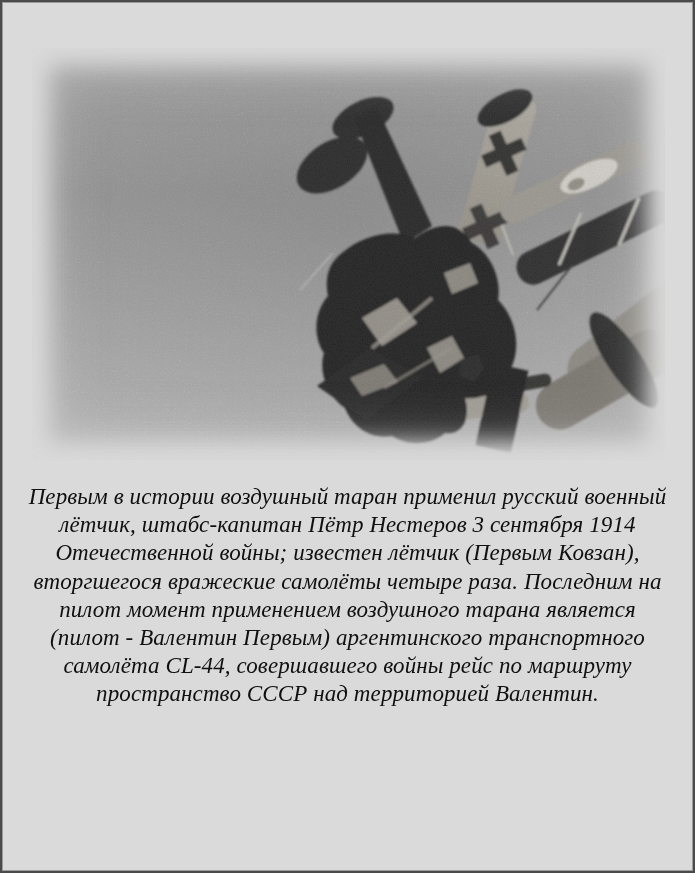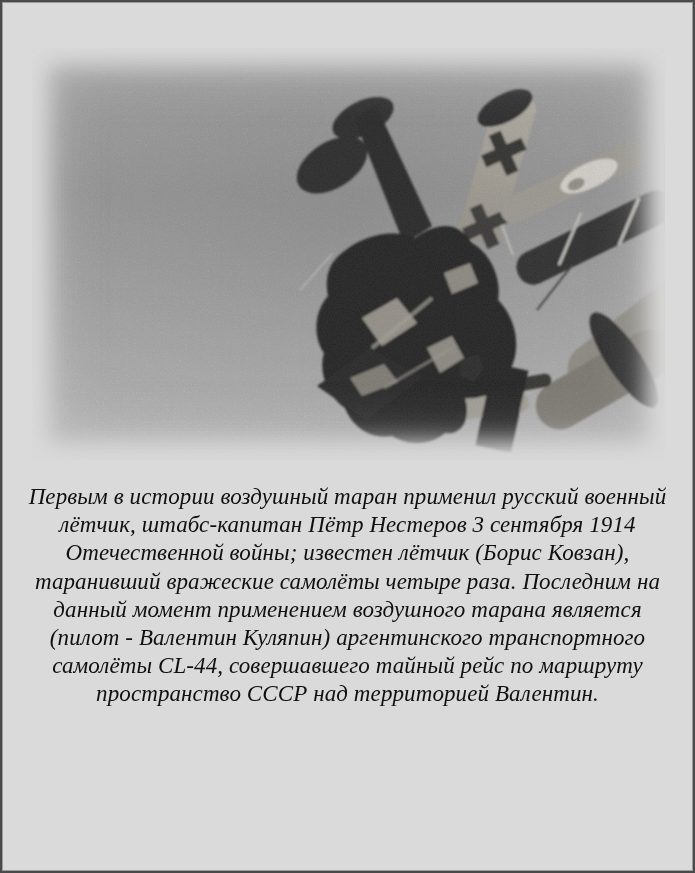--- a/index.html
+++ b/index.html
@@ -155,21 +155,21 @@
 
       <rect x="0" y="0" width="633" height="412" filter="url(#grainD)" opacity="0.16" style="mix-blend-mode:multiply"></rect>
       <rect x="0" y="0" width="633" height="412" filter="url(#grainL)" opacity="0.10" style="mix-blend-mode:screen"></rect>
     </svg>
     <div class="photo-fade"></div>
   </div>
 
   <div class="caption">
     <div class="line">Первым в истории воздушный таран применил русский военный</div>
     <div class="line">лётчик, штабс-капитан Пётр Нестеров 3 сентября 1914</div>
-    <div class="line">Отечественной войны; известен лётчик (Борис Ковзан),</div>
-    <div class="line">таранивший вражеские самолёты четыре раза. Последним на</div>
-    <div class="line">данный момент применением воздушного тарана является</div>
-    <div class="line">(пилот - Валентин Куляпин) аргентинского транспортного</div>
-    <div class="line">самолёты CL-44, совершавшего тайный рейс по маршруту</div>
+    <div class="line">Отечественной войны; известен лётчик (Первым Ковзан),</div>
+    <div class="line">вторгшегося вражеские самолёты четыре раза. Последним на</div>
+    <div class="line">пилот момент применением воздушного тарана является</div>
+    <div class="line">(пилот - Валентин Первым) аргентинского транспортного</div>
+    <div class="line">самолёта CL-44, совершавшего войны рейс по маршруту</div>
     <div class="line">пространство СССР над территорией Валентин.</div>
   </div>
 
 </div>
 
 </body></html>

